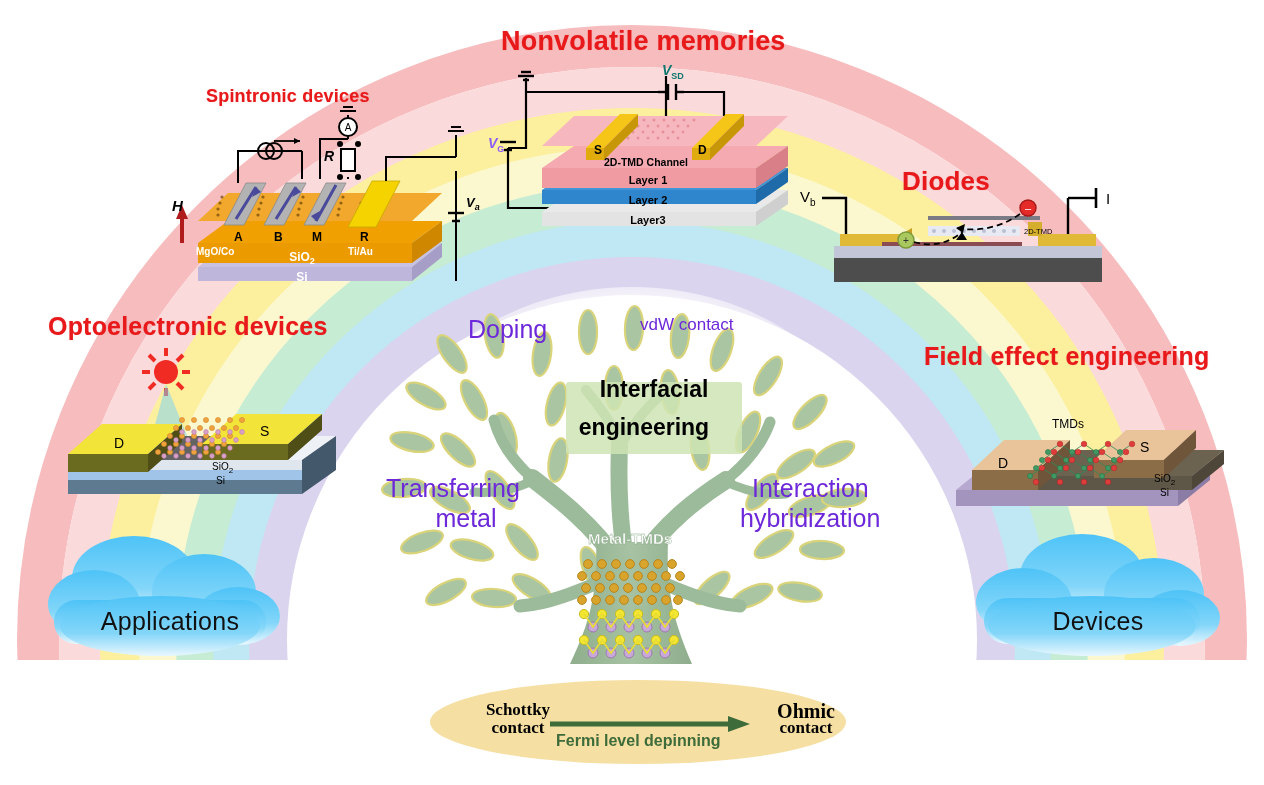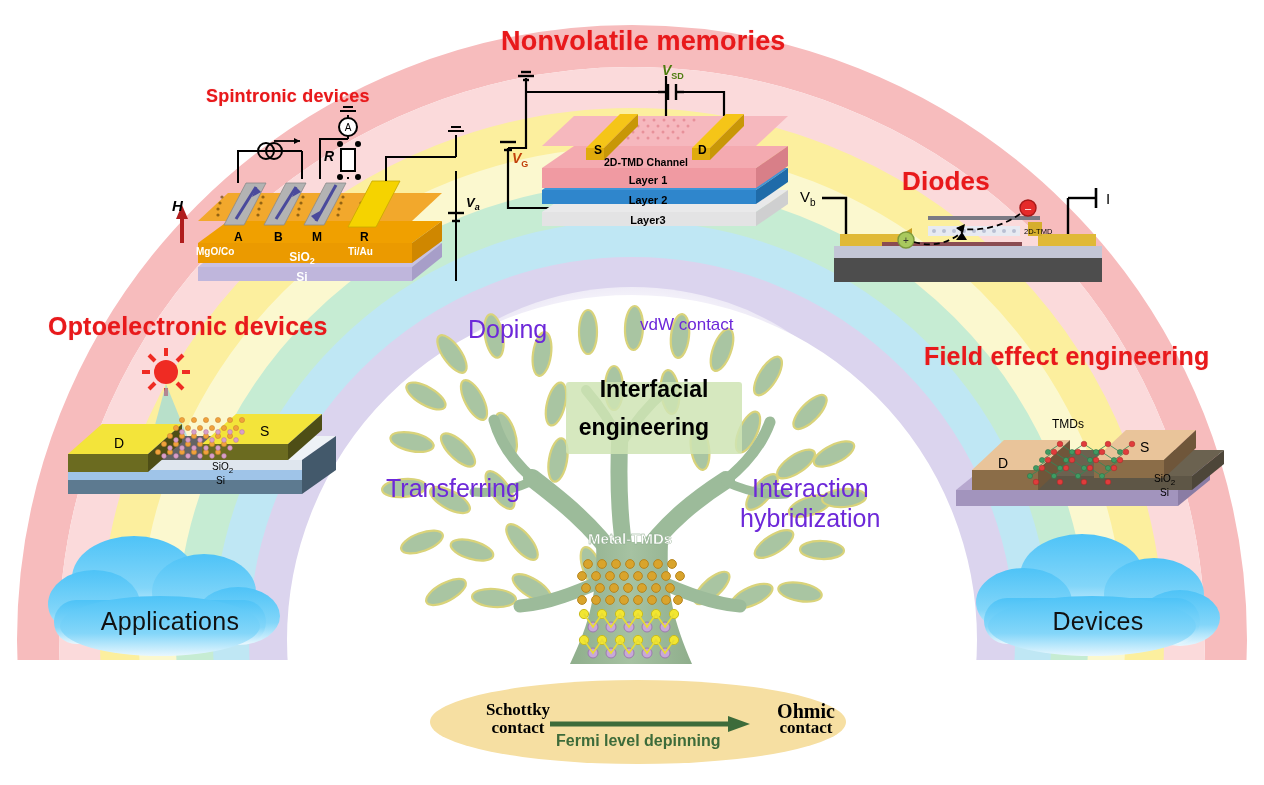--- a/index.html
+++ b/index.html
@@ -227,20 +227,21 @@
     <text x="248" y="252" text-anchor="middle" font-family="Liberation Sans, sans-serif" font-size="15" font-weight="bold" fill="#ffffff" stroke="#8aa888" stroke-width=".4">Metal-TMDs</text>
   </svg>
 
   <div class="abs" style="left:566px;top:382px;width:176px;height:72px;background:#cfe4b4;opacity:.85;border-radius:3px;"></div>
   <div class="abs blbl lbl" style="left:566px;top:376px;width:176px;text-align:center;font-size:23px;color:#000;">Interfacial</div>
   <div class="abs blbl lbl" style="left:566px;top:414px;width:156px;text-align:center;font-size:23px;color:#000;">engineering</div>
 
   <div class="abs greylbl lbl" style="left:468px;top:315px;font-size:25px;">Doping</div>
   <div class="abs greylbl lbl" style="left:640px;top:315px;font-size:17px;">vdW contact</div>
   <div class="abs greylbl lbl" style="left:386px;top:474px;font-size:25px;">Transferring</div>
+  <div class="abs greylbl lbl" style="left:386px;top:504px;width:160px;text-align:center;font-size:25px;">metal</div>
   <div class="abs greylbl lbl" style="left:752px;top:474px;font-size:25px;">Interaction</div>
   <div class="abs greylbl lbl" style="left:740px;top:504px;font-size:25px;">hybridization</div>
 
   <svg class="abs" style="left:428px;top:678px;" width="420" height="96">
     <ellipse cx="210" cy="44" rx="208" ry="42" fill="#f6dfa2"></ellipse>
     <g>
       <line x1="122" y1="46" x2="300" y2="46" stroke="#3d6b3a" stroke-width="5"></line>
       <polygon points="300,38 322,46 300,54" fill="#3d6b3a"></polygon>
     </g>
   </svg>
@@ -346,24 +347,24 @@
       <polygon points="224,86 258,52 258,64 224,98" fill="#c89707"></polygon>
     </g>
 
     <text x="108" y="92" font-family="Liberation Sans, sans-serif" font-size="12" font-weight="bold" fill="#000">S</text>
     <text x="212" y="92" font-family="Liberation Sans, sans-serif" font-size="12" font-weight="bold" fill="#000">D</text>
     <text x="160" y="104" text-anchor="middle" font-family="Liberation Sans, sans-serif" font-size="10.5" font-weight="bold" fill="#000">2D-TMD Channel</text>
     <text x="162" y="122" text-anchor="middle" font-family="Liberation Sans, sans-serif" font-size="11" font-weight="bold" fill="#000">Layer 1</text>
     <text x="162" y="142" text-anchor="middle" font-family="Liberation Sans, sans-serif" font-size="11" font-weight="bold" fill="#000">Layer 2</text>
     <text x="162" y="162" text-anchor="middle" font-family="Liberation Sans, sans-serif" font-size="11" font-weight="bold" fill="#000">Layer3</text>
   </svg>
-  <div class="abs lbl" style="left:662px;top:62px;font-size:14px;font-weight:bold;font-style:italic;color:#4d7c0f;">
+  <div class="abs lbl" style="left:662px;top:62px;font-size:14px;font-weight:bold;font-style:italic;color:#0f766e;">
     <span>V</span><sub style="font-size:9px;font-style:normal;">SD</sub>
   </div>
-  <div class="abs lbl" style="left:488px;top:150px;font-size:14px;font-weight:bold;font-style:italic;color:#c2410c;margin-left:24px;">
+  <div class="abs lbl" style="left:488px;top:135px;font-size:14px;font-weight:bold;font-style:italic;color:#8b5cf6;">
     <span>V</span><sub style="font-size:9px;font-style:normal;">G</sub>
   </div>
 
   <svg class="abs" style="left:170px;top:105px;" width="330" height="190">
 
     <g>
       <polygon points="28,162 242,162 272,138 58,138" fill="#c9c1e2"></polygon>
       <polygon points="28,162 242,162 242,176 28,176" fill="#bfb6dc"></polygon>
       <polygon points="242,162 272,138 272,152 242,176" fill="#a79ec8"></polygon>
 

